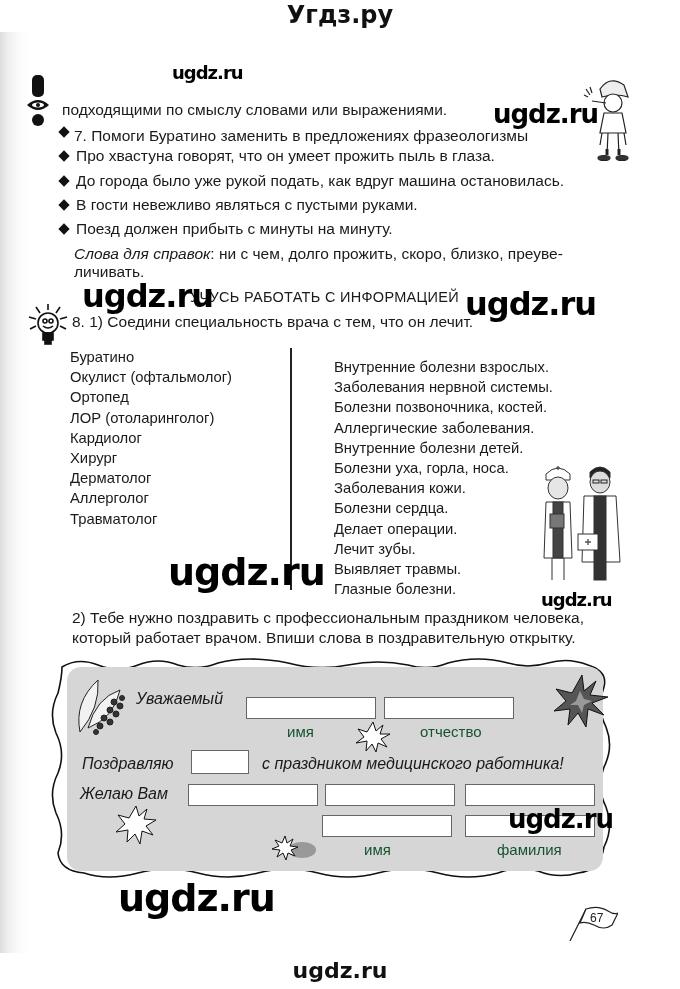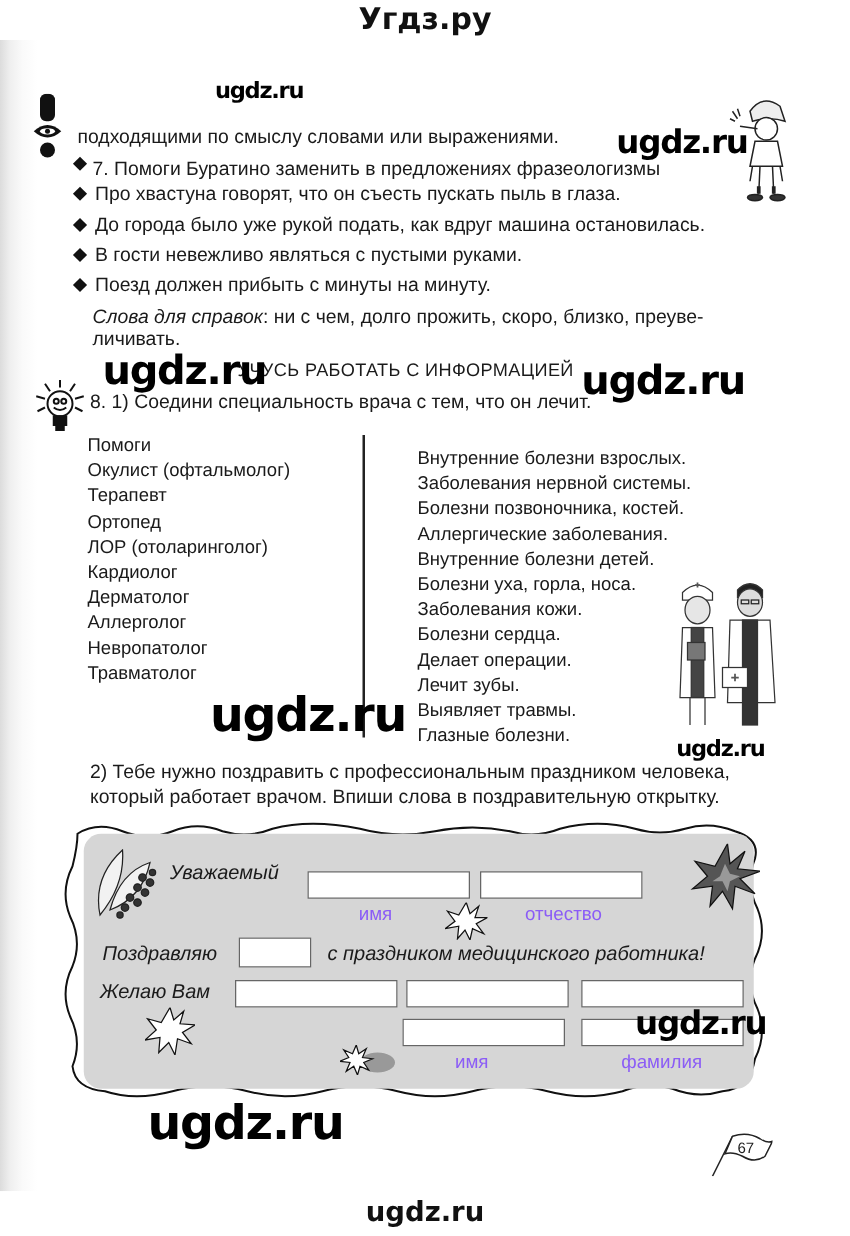--- a/index.html
+++ b/index.html
@@ -30,21 +30,21 @@
   .doctors { position: absolute; left: 538px; top: 462px; width: 85px; height: 124px; }
 
   .col-left { position: absolute; left: 70px; top: 347px; }
   .col-right { position: absolute; left: 334px; top: 357px; }
   .col-left .item, .col-right .item { font-size: 14.8px; line-height: 20.2px; white-space: nowrap; }
   .divider { position: absolute; left: 290px; top: 348px; width: 2px; height: 242px; background: #222; }
 
   .card-frame { position: absolute; left: 48px; top: 657px; width: 570px; height: 224px; }
   .card-inner { position: absolute; left: 67px; top: 667px; width: 536px; height: 204px; background: #d6d6d6; border-radius: 14px; }
   .card-label { position: absolute; font-style: italic; font-size: 16px; white-space: nowrap; color: #1a1a1a; }
-  .card-sub { position: absolute; font-size: 15px; white-space: nowrap; color: #8b5cf6; }
+  .card-sub { position: absolute; font-size: 15px; white-space: nowrap; color: #14532d; }
   .box { position: absolute; background: #ffffff; border: 1px solid #666; }
   .star { position: absolute; }
 
   .page-flag { position: absolute; left: 568px; top: 905px; width: 50px; height: 36px; }
   .page-num { position: absolute; left: 590px; top: 911px; font-size: 12px; color: #222; }
 </style>
 </head>
 <body>
 
 <div class="site-header">Угдз.ру</div>
@@ -56,21 +56,21 @@
   <path d="M1 30 Q12 20 23 30 Q12 40 1 30 Z" fill="#111"></path>
   <ellipse cx="12" cy="30" rx="6" ry="2.5" fill="#fff"></ellipse>
   <circle cx="12" cy="30" r="2" fill="#111"></circle>
   <circle cx="12" cy="45" r="6" fill="#111"></circle>
 </svg>
 
 <div class="txt" style="left:74px;top:90px;margin-top:36px;">7. Помоги Буратино заменить в предложениях фразеологизмы</div>
 <div class="txt" style="left:62px;top:100px;">подходящими по смыслу словами или выражениями.</div>
 
 <div class="bullet-row" style="top:122px;"><span class="dia"></span></div>
-<div class="bullet-row" style="top:146px;"><span class="dia"></span><span>Про хвастуна говорят, что он съесть пускать пыль в глаза.</span></div>
+<div class="bullet-row" style="top:146px;"><span class="dia"></span><span>Про хвастуна говорят, что он умеет прожить пыль в глаза.</span></div>
 <div class="bullet-row" style="top:171px;"><span class="dia"></span><span>До города было уже рукой подать, как вдруг машина остановилась.</span></div>
 <div class="bullet-row" style="top:195px;"><span class="dia"></span><span>В гости невежливо являться с пустыми руками.</span></div>
 <div class="bullet-row" style="top:219px;"><span class="dia"></span><span>Поезд должен прибыть с минуты на минуту.</span></div>
 
 <div class="txt" style="left:74px;top:244px;"><span class="italic">Слова для справок</span><span>: ни с чем, долго прожить, скоро, близко, преуве-</span></div>
 <div class="txt" style="left:74px;top:262px;">личивать.</div>
 
 <svg class="pinocchio" viewBox="0 0 55 90" fill="none" stroke="#222" stroke-width="1.2">
   <path d="M20 14 Q30 0 44 10 L48 22 Q36 18 22 22 Z" fill="#eee"></path>
   <circle cx="33" cy="28" r="9" fill="#fff"></circle>
@@ -98,29 +98,28 @@
   <circle cx="17" cy="18" r="2"></circle>
   <circle cx="23" cy="18" r="2"></circle>
   <path d="M15 23 Q20 27 25 23"></path>
   <rect x="15" y="30" width="10" height="7" fill="#111"></rect>
   <rect x="17" y="37" width="6" height="4" fill="#111"></rect>
 </svg>
 
 <div class="txt" style="left:72px;top:312px;">8. 1) Соедини специальность врача с тем, что он лечит.</div>
 
 <div class="col-left">
-  <div class="item">Помоги</div>
+  <div class="item">Буратино</div>
   <div class="item">Окулист (офтальмолог)</div>
-  <div class="item">Терапевт</div>
   <div class="item">Ортопед</div>
   <div class="item">ЛОР (отоларинголог)</div>
   <div class="item">Кардиолог</div>
+  <div class="item">Хирург</div>
   <div class="item">Дерматолог</div>
   <div class="item">Аллерголог</div>
-  <div class="item">Невропатолог</div>
   <div class="item">Травматолог</div>
 </div>
 
 <div class="divider"></div>
 
 <div class="col-right">
   <div class="item">Внутренние болезни взрослых.</div>
   <div class="item">Заболевания нервной системы.</div>
   <div class="item">Болезни позвоночника, костей.</div>
   <div class="item">Аллергические заболевания.</div>

